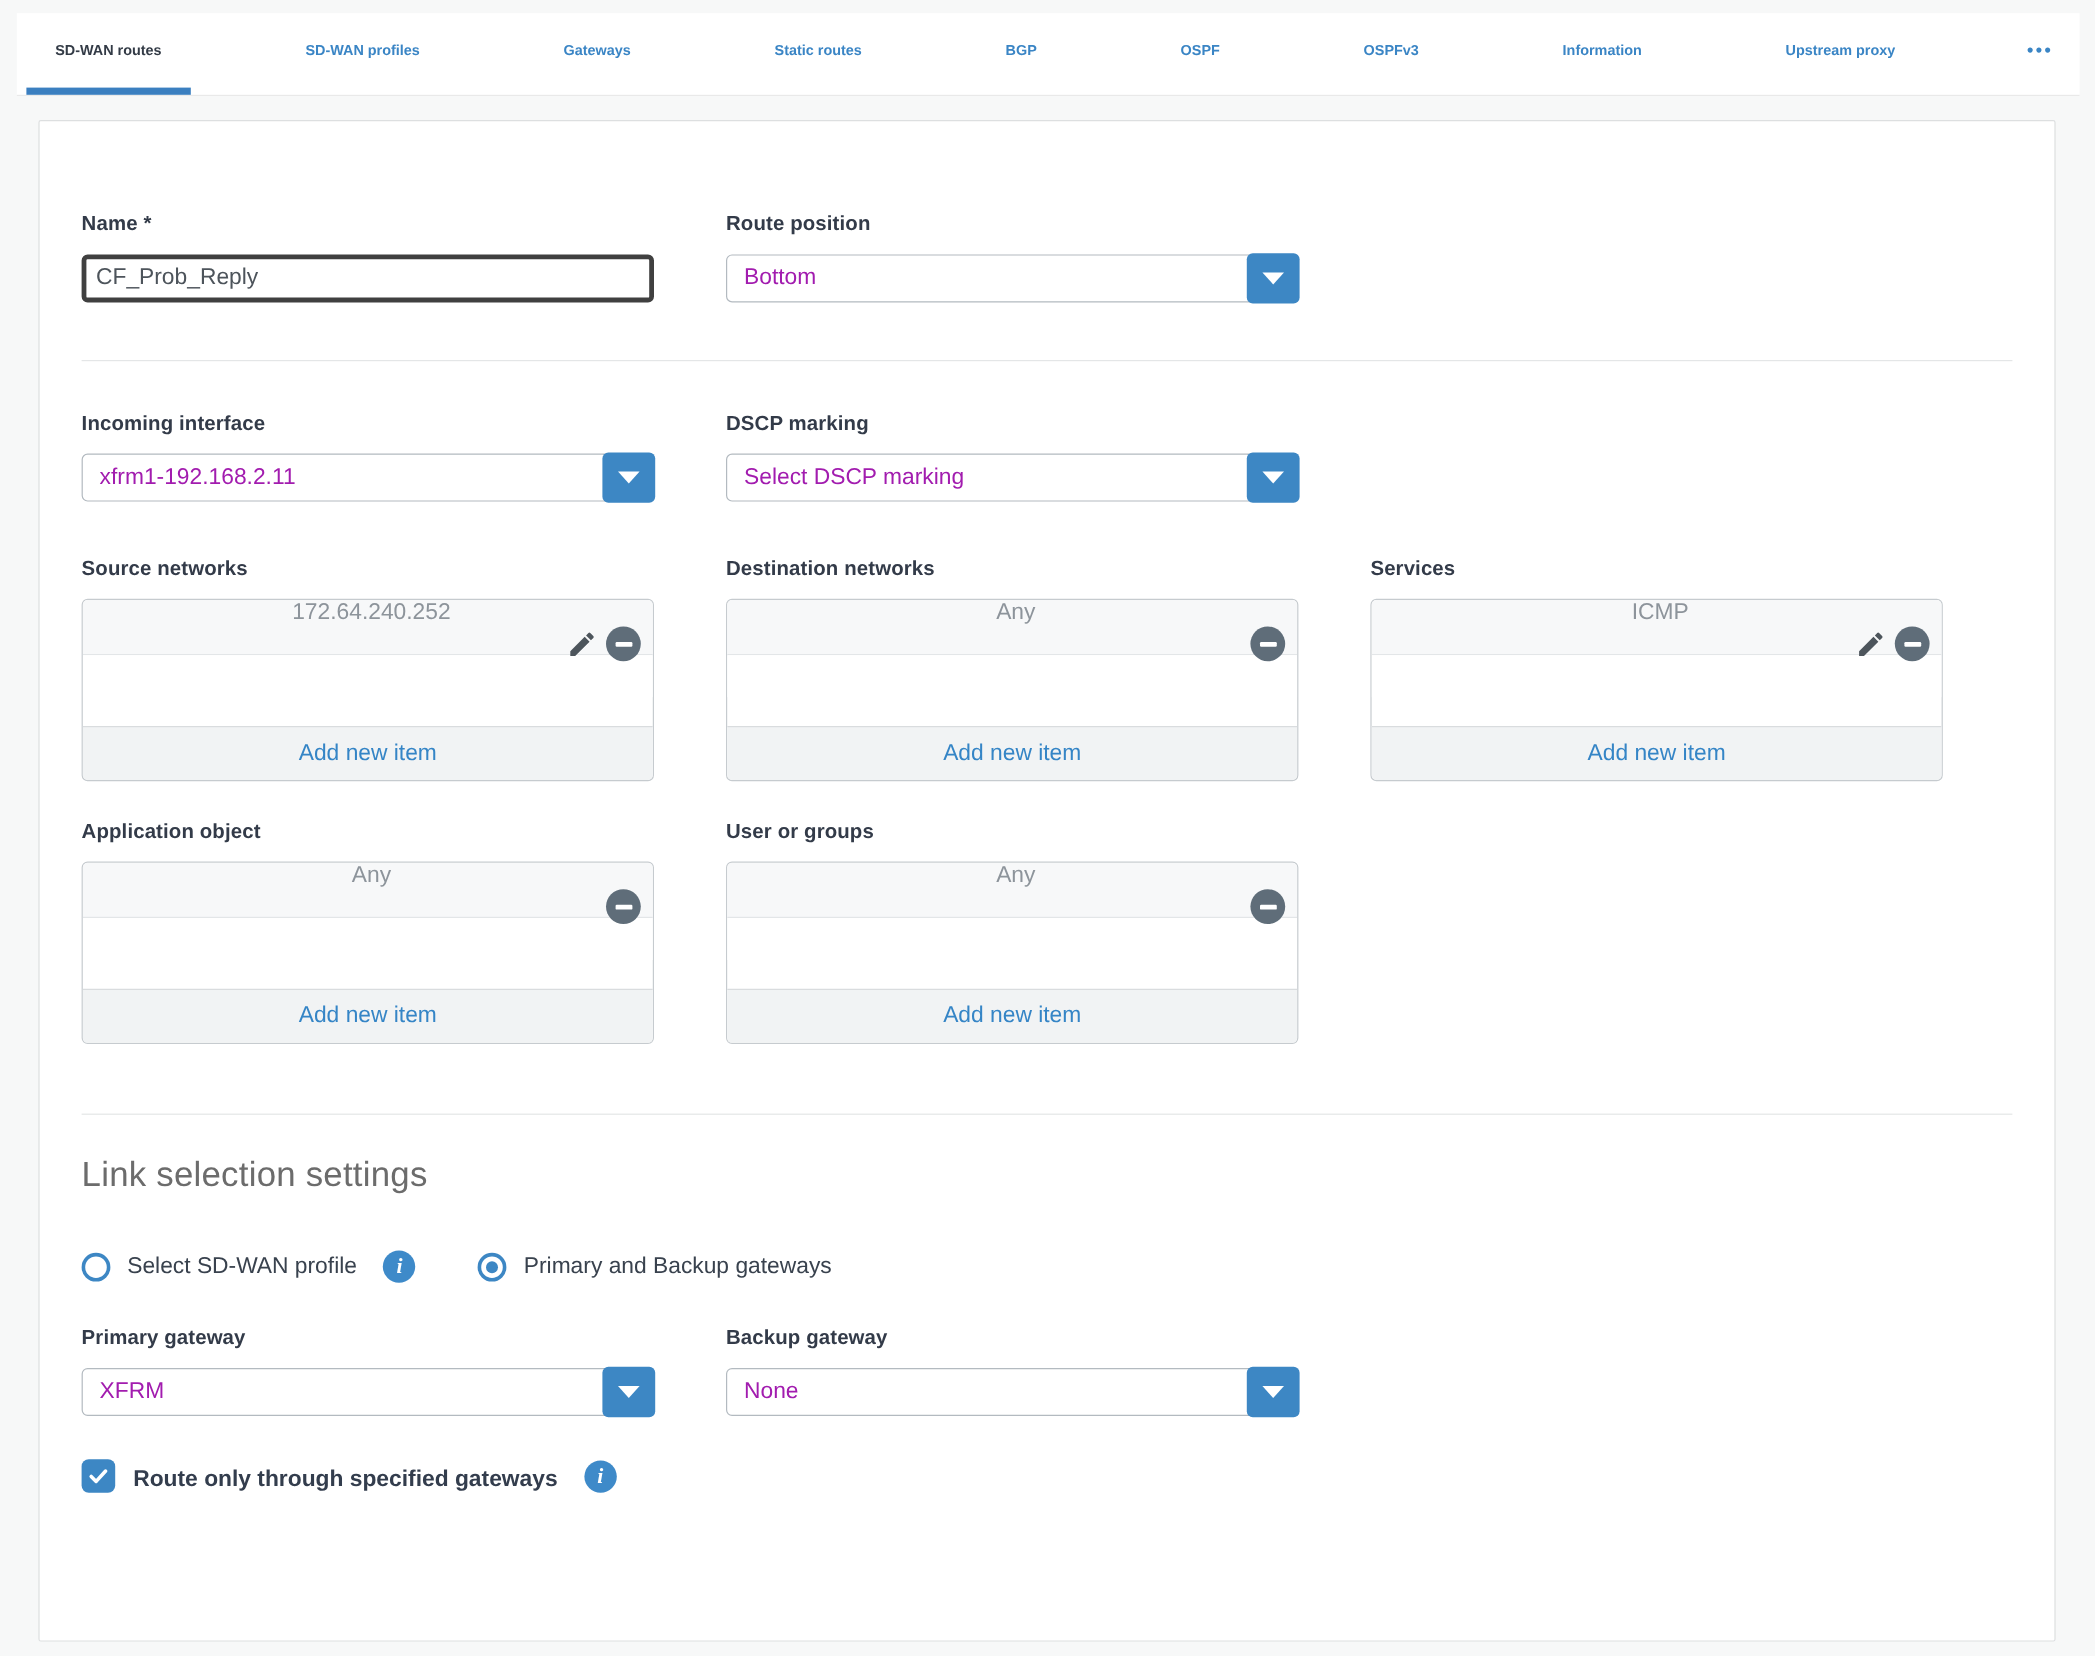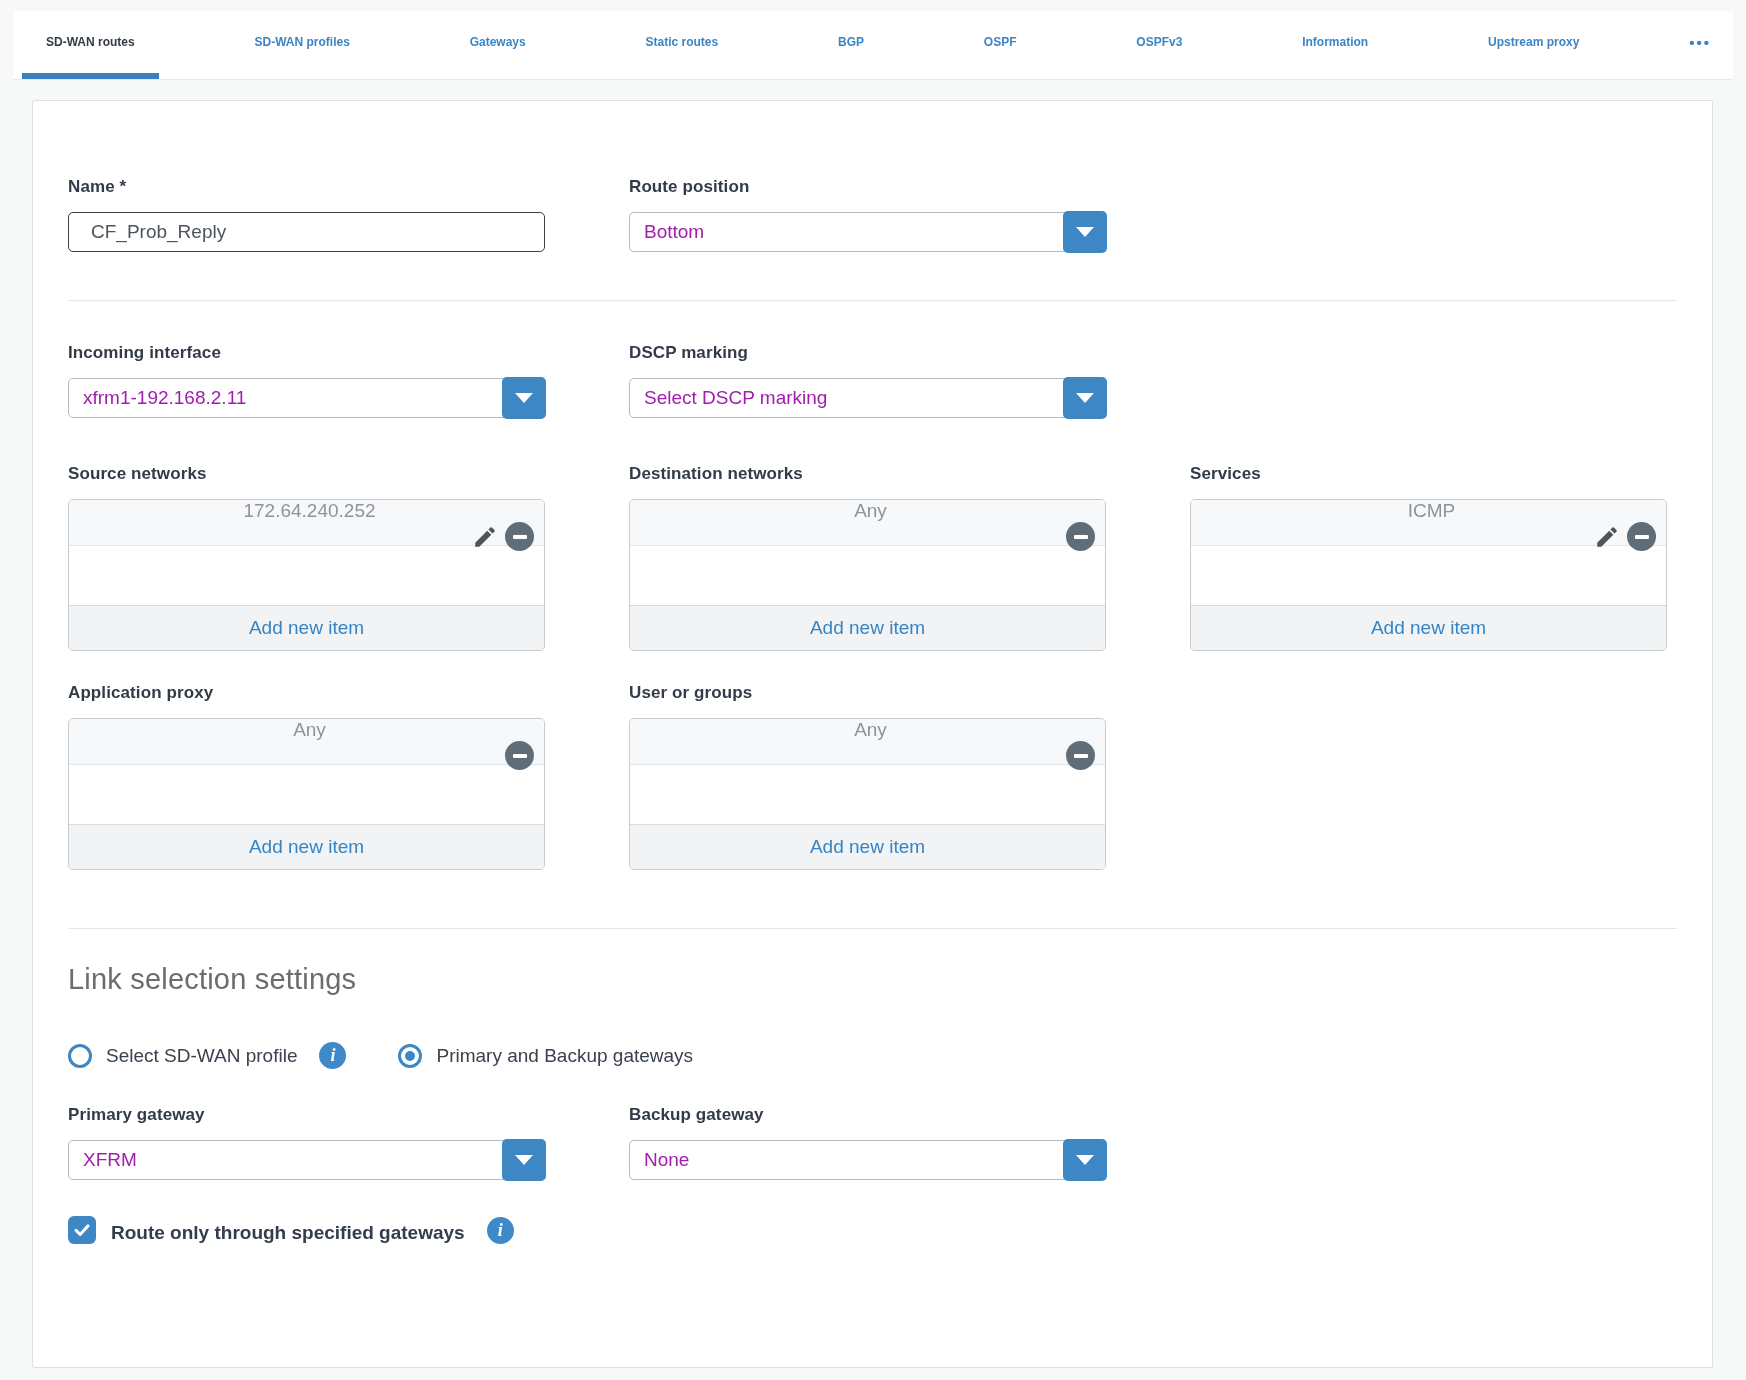--- a/index.html
+++ b/index.html
@@ -41,21 +41,21 @@
     height: 1268px;
     background: #fff;
     border: 1px solid #dddfe0;
     border-radius: 2px;
     padding: 76px 35px 0 35px;
   }
 
   .grid {
     display: grid;
     grid-template-columns: 477px 477px 477px;
-    column-gap: 84px;
+    column-gap: 60px;
   }
 
   .field-label {
     font-size: 17px;
     font-weight: 700;
     color: #333b49;
     margin-bottom: 15px;
     letter-spacing: 0.1px;
   }
 
@@ -65,27 +65,27 @@
     font-size: 29px;
     font-weight: 400;
     color: #6c6c6c;
     letter-spacing: 0.2px;
   }
 
   
   .text-input {
     width: 100%;
     height: 40px;
-    border: 1px solid #404040;
+    border: 4px solid #404040;
     border-radius: 5px;
     background: #fff;
     font-family: "Liberation Sans", sans-serif;
     font-size: 19px;
     color: #4d545b;
-    padding: 0 22px;
+    padding: 0 8px;
     outline: none;
   }
 
   
   .textarea-wrap { position: relative; width: 100%; }
   textarea.desc {
     width: 100%;
     height: 96px;
     border: 1px solid #b3bac0;
     border-radius: 6px;
@@ -350,21 +350,21 @@
         </div>
         <div class="list-empty"></div>
         <div class="add-new">Add new item</div>
       </div>
     </div>
   </div>
 
   <div class="grid mt-approw">
 
     <div>
-      <div class="field-label">Application proxy</div>
+      <div class="field-label">Application object</div>
       <div class="listbox">
         <div class="list-item">
           <span class="item-text">Any</span>
           <span class="item-icons">
             <button class="icon-btn">
               <span class="minus-circle">
                   <span class="minus-bar"></span>
                 </span>
             </button>
           </span>

